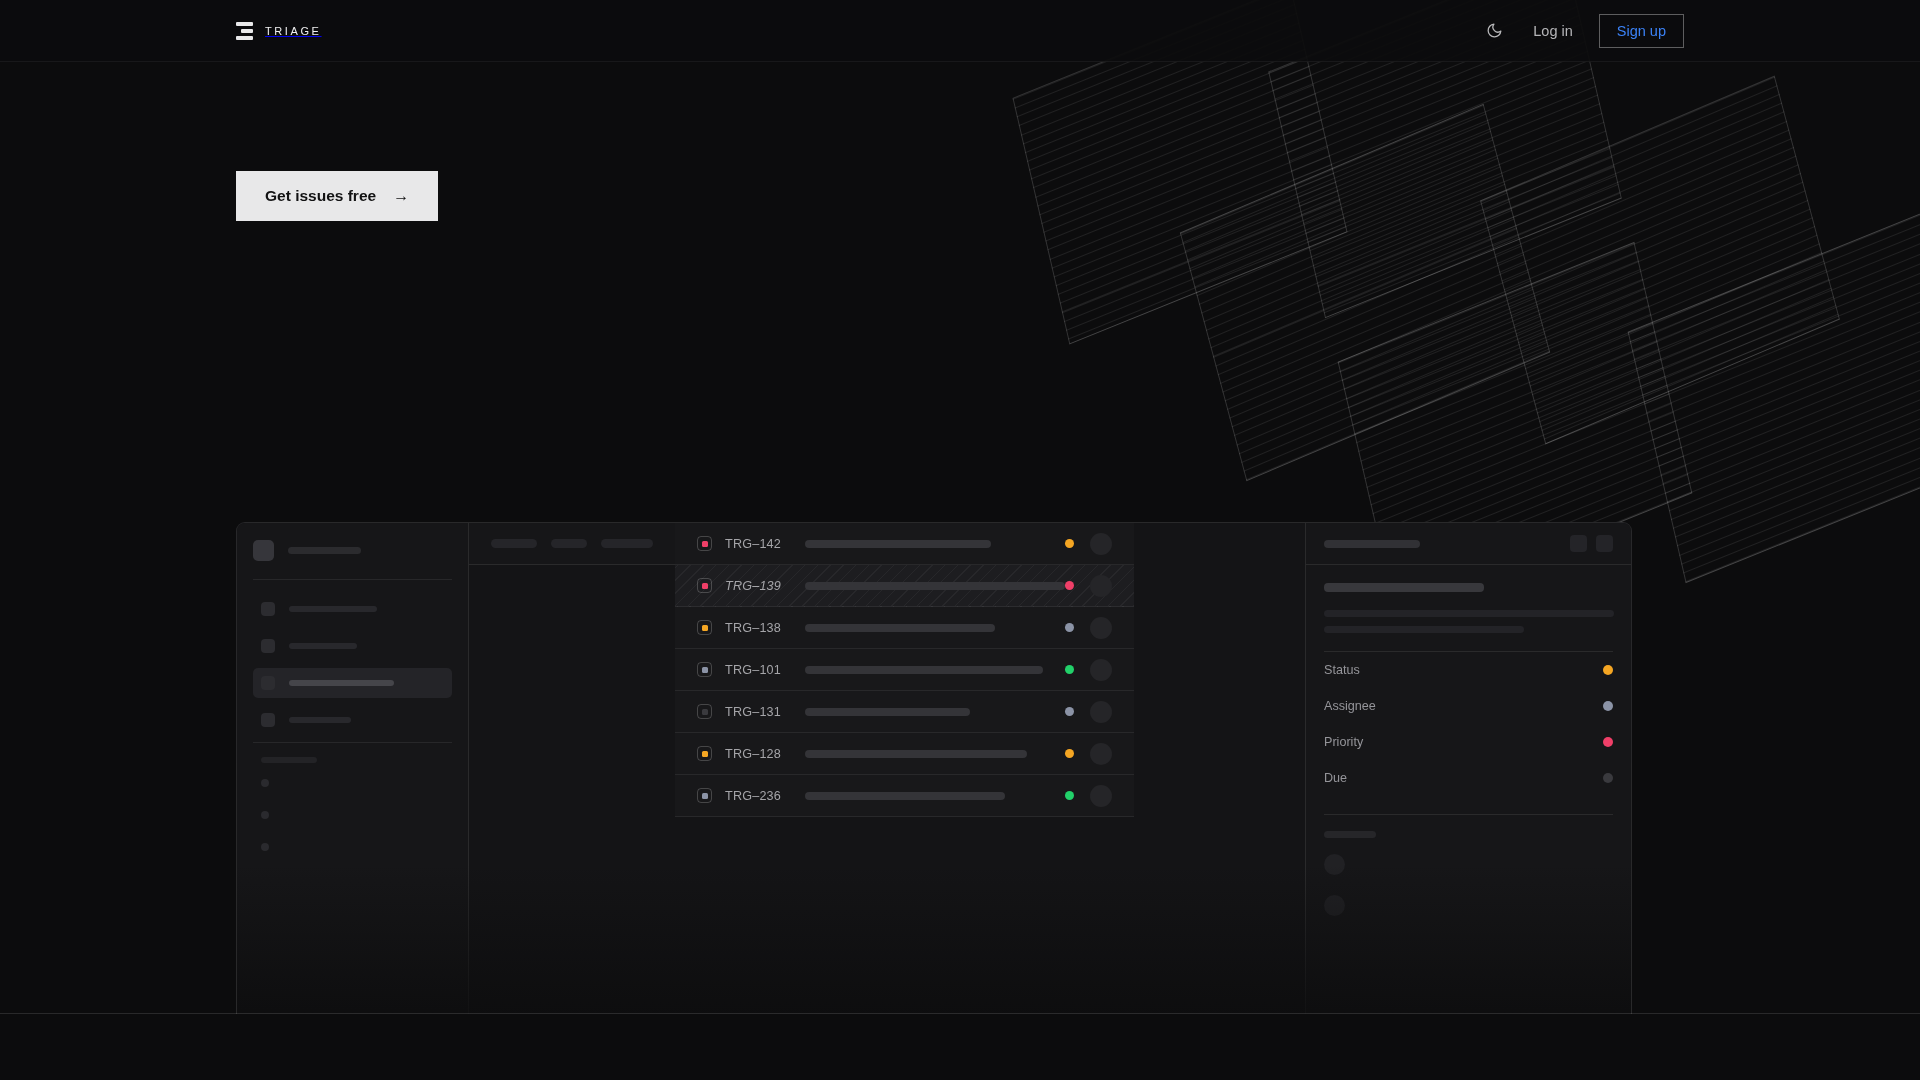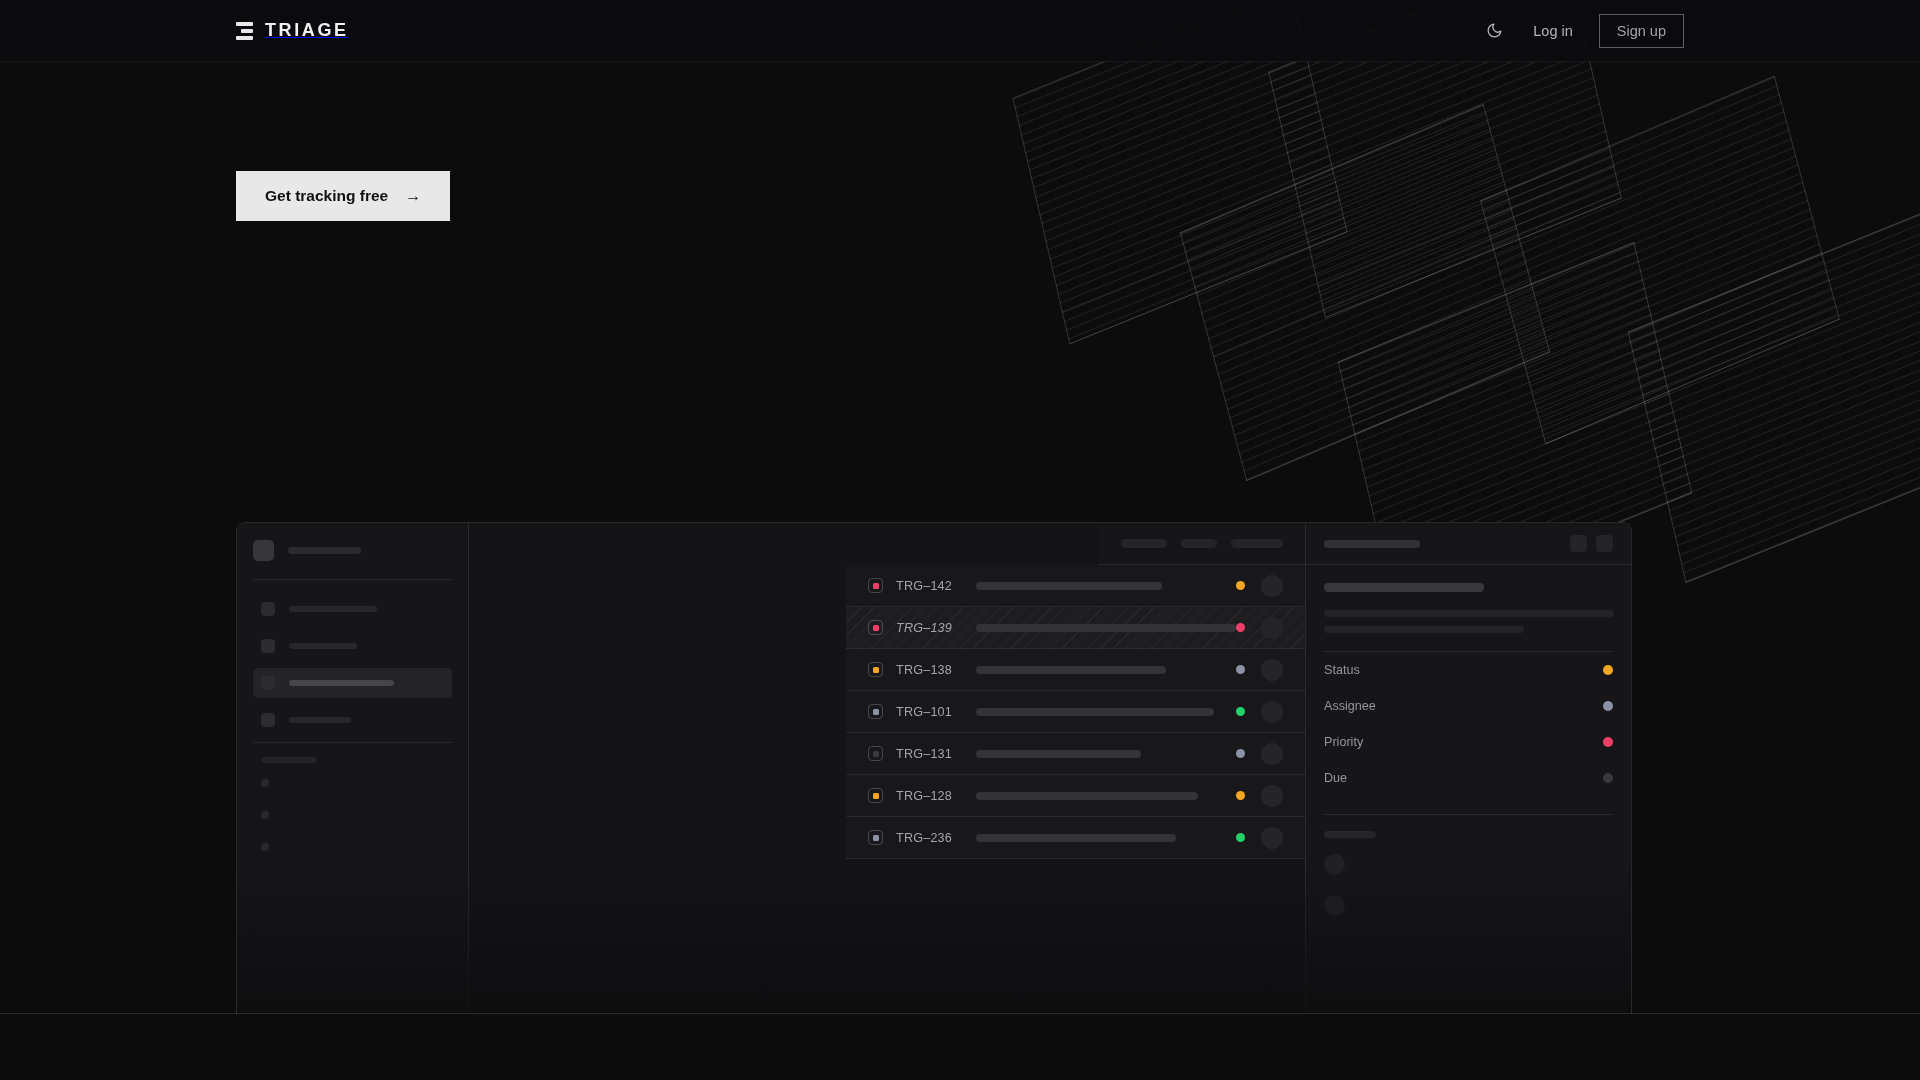--- a/index.html
+++ b/index.html
@@ -54,41 +54,41 @@
     border-bottom: 1px solid rgba(255,255,255,0.055);
   }
   .brand { display: flex; align-items: center; gap: 12px; }
   .brand-mark { display: flex; flex-direction: column; gap: 3px; width: 17px; }
   .brand-mark i { display: block; height: 4px; background: #e9e9ea; border-radius: 1px; }
   .brand-mark i:nth-child(1) { width: 17px; }
   .brand-mark i:nth-child(2) { width: 12px; margin-left: 5px; }
   .brand-mark i:nth-child(3) { width: 17px; }
   .brand-name {
     color: #f1f1f2;
-    font-size: 18px;
-    font-weight: 700;
+    font-size: 11px;
+    font-weight: 400;
     letter-spacing: 2.6px;
   }
   .nav-right { display: flex; align-items: center; gap: 26px; }
   .theme-toggle {
     width: 26px; height: 26px;
     display: flex; align-items: center; justify-content: center;
     color: #b9b9bb;
     background: none; border: none; cursor: pointer;
   }
   .nav-link {
     color: #b5b5b8;
     font-size: 14.5px;
     text-decoration: none;
     cursor: pointer;
     background: none; border: none;
     font-family: inherit;
   }
   .signup-btn {
-    color: #a3a3a3;
+    color: #3b82f6;
     font-size: 14.5px;
     font-weight: 500;
     padding: 8px 17px;
     border: 1px solid rgba(255,255,255,0.34);
     background: transparent;
     cursor: pointer;
     font-family: inherit;
   }
 
   
@@ -172,21 +172,21 @@
     cursor: pointer;
   }
   .sb-item.active { background: #242428; }
   .sb-dot { width: 14px; height: 14px; border-radius: 4px; background: #2c2c30; flex: 0 0 14px; }
   .sb-bar { height: 6px; border-radius: 3px; }
   .sb-section-label { width: 56px; height: 6px; border-radius: 3px; margin: 14px 8px 16px 8px; }
   .sb-mini { display: flex; align-items: center; padding: 0 8px; margin-bottom: 24px; }
   .sb-mini span { width: 8px; height: 8px; border-radius: 50%; background: #2a2a2e; display: block; }
 
   
-  .mk-list { flex: 1 1 auto; display: flex; flex-direction: column; min-width: 0; align-items: flex-end; }
+  .mk-list { flex: 1 1 auto; display: flex; flex-direction: row; min-width: 0; }
   .mk-toolbar {
     height: 42px;
     display: flex; align-items: center; gap: 14px;
     padding: 0 22px;
     border-bottom: 1px solid rgba(255,255,255,0.085);
     background: #161618;
   }
   .chip { height: 9px; border-radius: 5px; background: #252529; }
   .chip.c1 { width: 46px; }
   .chip.c2 { width: 36px; }
@@ -306,21 +306,21 @@
           <path d="M21 12.79A9 9 0 1 1 11.21 3 7 7 0 0 0 21 12.79z"></path>
         </svg>
       </button>
       <a class="nav-link" href="#">Log in</a>
       <button class="signup-btn">Sign up</button>
     </div>
   </nav>
 
   <section class="hero">
     <button class="cta-btn">
-      <span>Get tracking free</span>
+      <span>Get issues free</span>
       <span class="arrow">→</span>
     </button>
   </section>
 
   <div class="mockup">
 
     <aside class="mk-sidebar">
       <div class="sb-head">
         <span class="sb-logo"></span>
         <span class="sk sb-logo-bar"></span>

